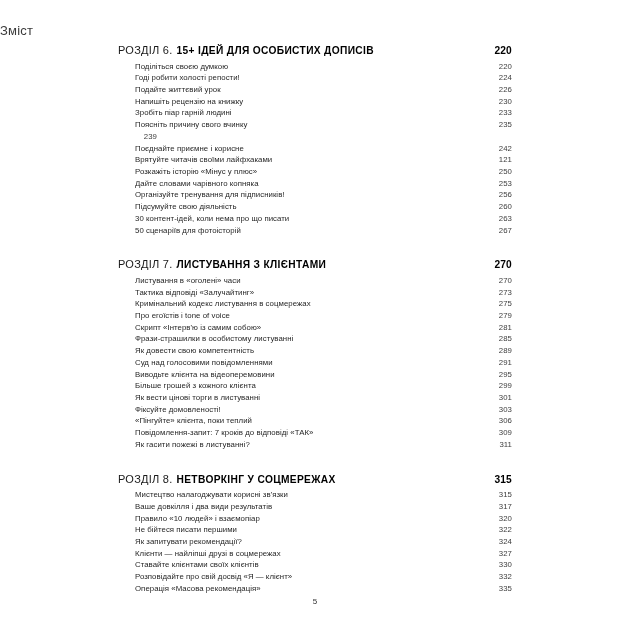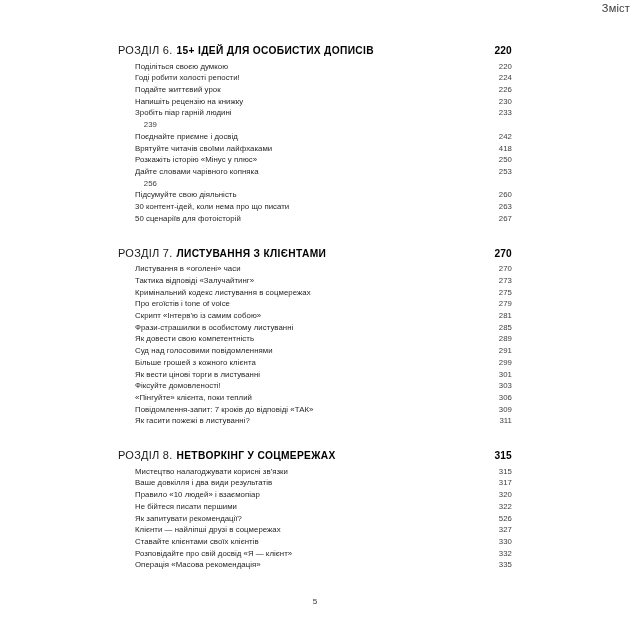--- a/index.html
+++ b/index.html
@@ -18,24 +18,24 @@
   .page {
     position: absolute;
     left: 0; top: 0;
     width: 630px;
     height: 630px;
     box-sizing: border-box;
   }
   .running-head {
     position: absolute;
     left: 0;
-    top: 2px;
+    top: 23px;
     width: 630px;
-    text-align: right;
-    font-size: 11px;
+    text-align: left;
+    font-size: 13px;
     color: #3a3a3a;
     letter-spacing: 0.2px;
   }
   .toc {
     position: absolute;
     left: 118px;
     top: 44px;
     width: 394px;
   }
   .chapter {
@@ -143,39 +143,44 @@
           </div>
           <div class="entry">
             <span class="entry-title">Напишіть рецензію на книжку</span>
             <span class="entry-page">230</span>
           </div>
           <div class="entry">
             <span class="entry-title">Зробіть піар гарній людині</span>
             <span class="entry-page">233</span>
           </div>
           <div class="entry">
+            <span class="entry-title">Поясніть причину свого вчинку</span>
+            <span class="entry-page">235</span>
+          </div>
+          <div class="entry">
             <span class="entry-page">239</span>
           </div>
           <div class="entry">
-            <span class="entry-title">Поєднайте приємне і досвід</span>
+            <span class="entry-title">Поєднайте приємне і корисне</span>
             <span class="entry-page">242</span>
           </div>
           <div class="entry">
             <span class="entry-title">Врятуйте читачів своїми лайфхаками</span>
-            <span class="entry-page">418</span>
+            <span class="entry-page">121</span>
           </div>
           <div class="entry">
             <span class="entry-title">Розкажіть історію «Мінус у плюс»</span>
             <span class="entry-page">250</span>
           </div>
           <div class="entry">
             <span class="entry-title">Дайте словами чарівного копняка</span>
             <span class="entry-page">253</span>
           </div>
           <div class="entry">
+            <span class="entry-title">Організуйте тренування для підписників!</span>
             <span class="entry-page">256</span>
           </div>
           <div class="entry">
             <span class="entry-title">Підсумуйте свою діяльність</span>
             <span class="entry-page">260</span>
           </div>
           <div class="entry">
             <span class="entry-title">30 контент-ідей, коли нема про що писати</span>
             <span class="entry-page">263</span>
           </div>
@@ -220,20 +225,24 @@
           </div>
           <div class="entry">
             <span class="entry-title">Як довести свою компетентність</span>
             <span class="entry-page">289</span>
           </div>
           <div class="entry">
             <span class="entry-title">Суд над голосовими повідомленнями</span>
             <span class="entry-page">291</span>
           </div>
           <div class="entry">
+            <span class="entry-title">Виводьте клієнта на відеоперемовини</span>
+            <span class="entry-page">295</span>
+          </div>
+          <div class="entry">
             <span class="entry-title">Більше грошей з кожного клієнта</span>
             <span class="entry-page">299</span>
           </div>
           <div class="entry">
             <span class="entry-title">Як вести цінові торги в листуванні</span>
             <span class="entry-page">301</span>
           </div>
           <div class="entry">
             <span class="entry-title">Фіксуйте домовленості!</span>
             <span class="entry-page">303</span>
@@ -272,21 +281,21 @@
           <div class="entry">
             <span class="entry-title">Правило «10 людей» і взаємопіар</span>
             <span class="entry-page">320</span>
           </div>
           <div class="entry">
             <span class="entry-title">Не бійтеся писати першими</span>
             <span class="entry-page">322</span>
           </div>
           <div class="entry">
             <span class="entry-title">Як запитувати рекомендації?</span>
-            <span class="entry-page">526</span>
+            <span class="entry-page">324</span>
           </div>
           <div class="entry">
             <span class="entry-title">Клієнти — найліпші друзі в соцмережах</span>
             <span class="entry-page">327</span>
           </div>
           <div class="entry">
             <span class="entry-title">Ставайте клієнтами своїх клієнтів</span>
             <span class="entry-page">330</span>
           </div>
           <div class="entry">

